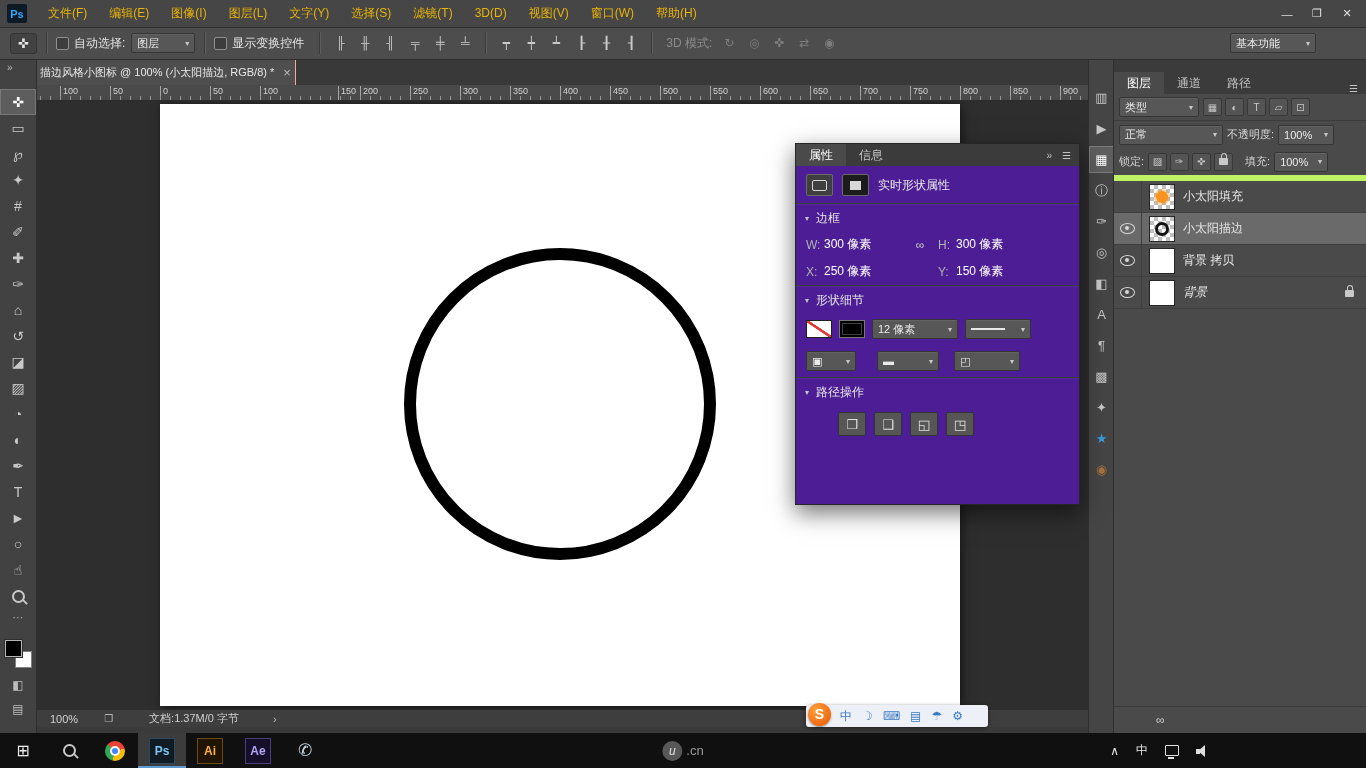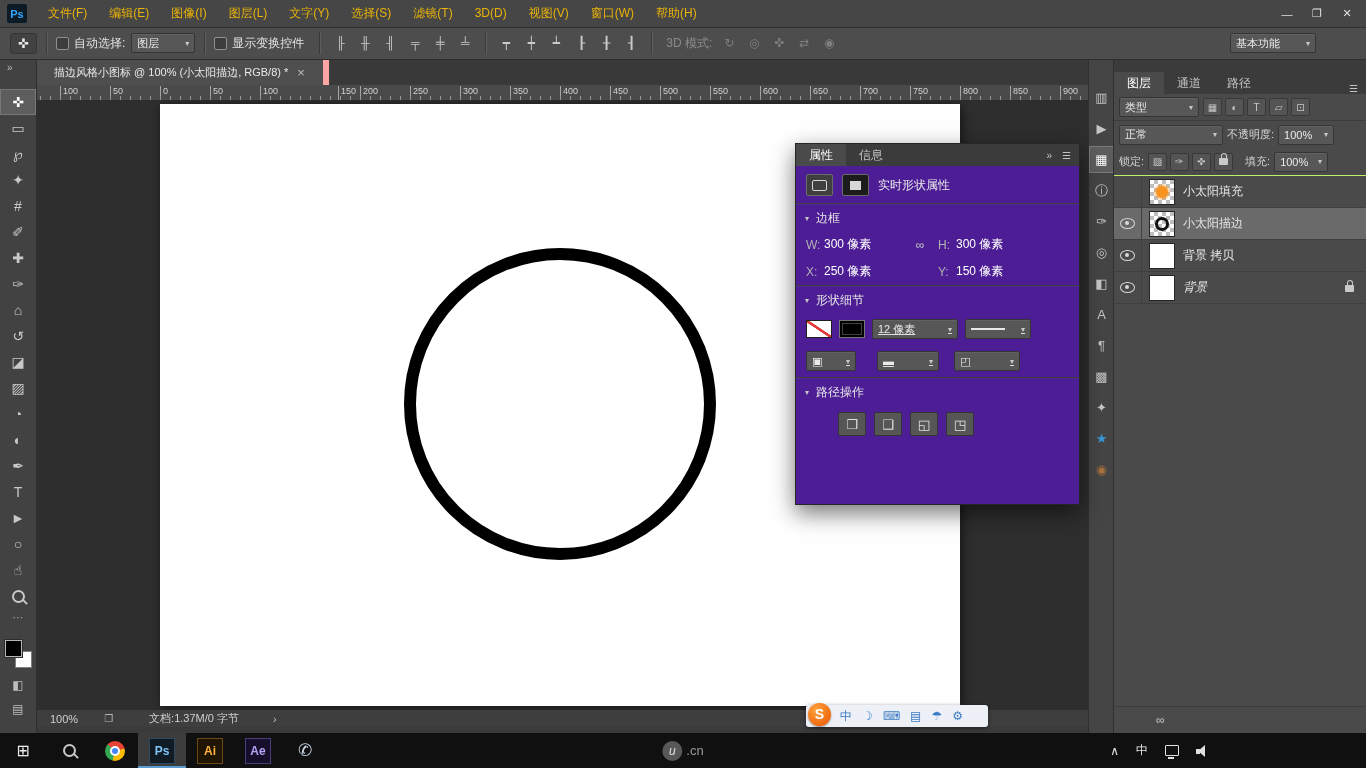--- a/index.html
+++ b/index.html
@@ -50,22 +50,22 @@
               transform:rotate(45deg);}
   #swatches{position:absolute;left:5px;top:580px;width:27px;height:28px;}
   .fg-swatch{position:absolute;left:0;top:0;width:15px;height:15px;background:#000;
              border:1px solid #b5b5b5;box-shadow:0 0 0 1px #2d2d2d;z-index:2;}
   .bg-swatch{position:absolute;right:0;bottom:0;width:15px;height:15px;background:#fff;border:1px solid #7e7e7e;}
   .dock-bottom-icon{position:absolute;left:0;width:36px;height:22px;display:flex;align-items:center;
                     justify-content:center;color:#bdbdbd;font-size:12px;}
   
   #tab-bar{position:absolute;left:36px;top:60px;width:1052px;height:25px;background:#393939;
            border-bottom:1px solid #2a2a2a;display:flex;z-index:5;}
-  .doc-tab{background:#4e4e4e;padding:0 18px;display:flex;align-items:center;gap:9px;font-size:11px;
-           color:#e8e8e8;border-right:6px solid #fca5a5;white-space:nowrap;}
+  .doc-tab{background:#4e4e4e;padding:0 4px;display:flex;align-items:center;gap:9px;font-size:11px;
+           color:#e8e8e8;border-right:1px solid #fca5a5;white-space:nowrap;}
   .tab-close{color:#bdbdbd;font-size:13px;}
   
   #ruler{position:absolute;left:36px;top:85px;width:1052px;height:15px;background:#4a4a4a;
          border-bottom:1px solid #2c2c2c;overflow:hidden;z-index:5;}
   #ruler::after{content:"";position:absolute;left:4px;right:0;bottom:0;height:4px;
         background:repeating-linear-gradient(to right,#969696 0 1px,transparent 1px 10px);}
   .ruler-label{position:absolute;top:1px;font-size:9px;color:#d2d2d2;border-left:1px solid #a5a5a5;
                padding-left:2px;height:14px;line-height:10px;}
   
   #canvas{position:absolute;left:36px;top:100px;width:1052px;height:610px;background:#2e2e2e;z-index:1;}
@@ -95,21 +95,21 @@
   .shape-ic-btn.mask{background:#1c1c1c;}
   .shape-ic-btn.mask .mask-ic{width:11px;height:9px;background:#d8d8d8;}
   .props-title{font-size:12px;color:#e8e8e8;}
   .p-divider{border-top:1px solid #3c3c3c;box-shadow:0 1px 0 rgba(255,255,255,.05);}
   .section-head{display:flex;align-items:center;gap:7px;padding:6px 9px 4px 9px;color:#e4e4e4;}
   .tri{font-size:8px;color:#c6c6c6;}
   .bounds-row{display:flex;align-items:center;padding:5px 10px;}
   .b-label{color:#b2b2b2;width:18px;}
   .b-value{color:#fff;width:78px;}
   .link-ic{width:36px;text-align:center;color:#c9c9c9;font-size:12px;}
-  .shape-row{display:flex;align-items:center;gap:7px;padding:6px 10px;text-decoration:underline;}
+  .shape-row{display:flex;align-items:center;gap:7px;padding:6px 10px;}
   .swatch-fill{width:26px;height:18px;border:1px solid #1f1f1f;box-sizing:border-box;
      background:linear-gradient(to top right,#fff 44%,#e03a3a 46%,#e03a3a 54%,#fff 56%);}
   .swatch-stroke{width:26px;height:18px;background:#000;border:1px solid #777;box-sizing:border-box;
      box-shadow:inset 0 0 0 2px #000,inset 0 0 0 3px #3f3f3f;}
   .line-sample{width:34px;height:2px;background:#e8e8e8;}
   .op-row{display:flex;gap:8px;padding:7px 10px 6px 42px;}
   .op-btn{width:26px;height:22px;background:#565656;border:1px solid #343434;border-radius:2px;
           color:#e0e0e0;display:flex;align-items:center;justify-content:center;font-size:13px;}
   
   #right-strip{position:absolute;left:1088px;top:60px;width:25px;height:673px;background:#454545;
@@ -124,21 +124,21 @@
   #layers-tabbar{height:34px;background:#3b3b3b;display:flex;align-items:flex-end;}
   #layers-tabbar .ptab{height:22px;}
   .rp-row{display:flex;align-items:center;padding:0 5px;box-sizing:border-box;gap:4px;}
   #filter-row{height:27px;border-bottom:1px solid #3c3c3c;}
   #blend-row{height:27px;}
   #lock-row{height:27px;}
   .mini-btn{width:19px;height:18px;background:#545454;border:1px solid #383838;border-radius:2px;
             color:#c9c9c9;font-size:10px;display:flex;align-items:center;justify-content:center;
             box-sizing:border-box;}
   .rp-label{font-size:11px;color:#d5d5d5;white-space:nowrap;}
-  #layers-list{border-top:1px solid #bef264;}
+  #layers-list{border-top:6px solid #bef264;}
   .layer-row{height:31px;display:flex;align-items:center;border-bottom:1px solid #3f3f3f;}
   .layer-row.selected{background:#6a6a6a;}
   .eye-cell{width:27px;height:100%;border-right:1px solid #3f3f3f;display:flex;align-items:center;
             justify-content:center;flex:none;}
   .eye{display:block;width:13px;height:9px;border:1px solid #d8d8d8;border-radius:50%;position:relative;}
   .eye::after{content:"";position:absolute;left:3.5px;top:2px;width:4px;height:4px;background:#d8d8d8;
               border-radius:50%;}
   .thumb{width:26px;height:26px;margin:0 8px 0 7px;border:1px solid #262626;position:relative;
          flex:none;background:#fff;box-sizing:border-box;}
   .thumb.checker{background:repeating-conic-gradient(#bfbfbf 0% 25%, #ffffff 0% 50%) 0 0/8px 8px;}

